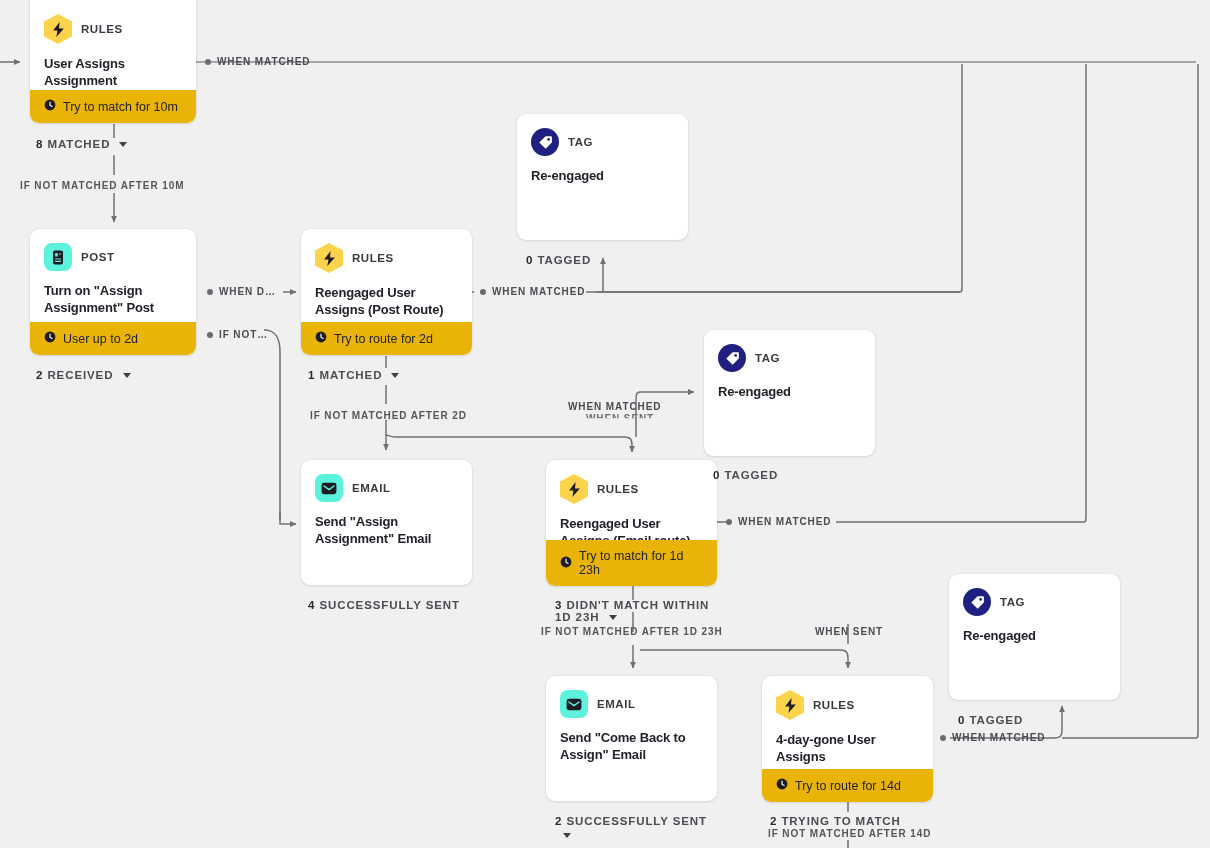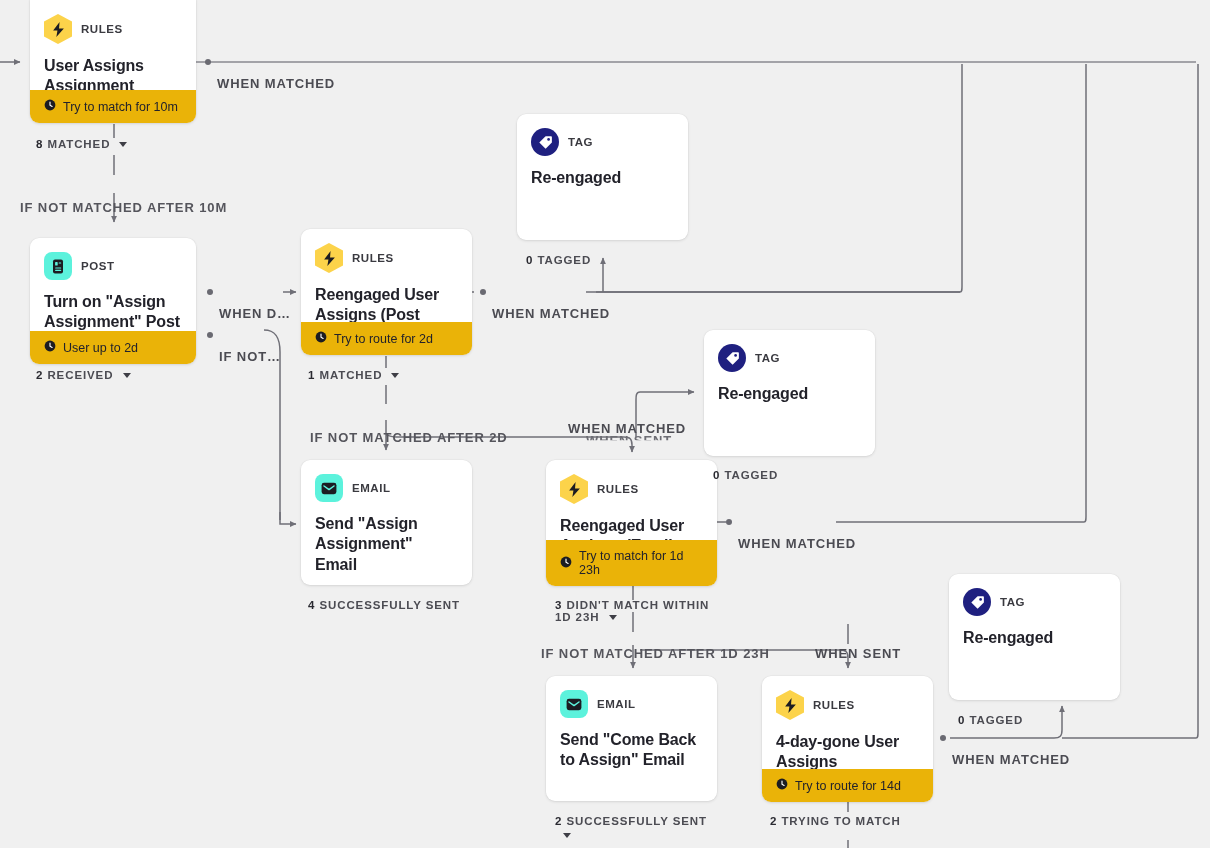--- a/index.html
+++ b/index.html
@@ -31,21 +31,21 @@
   .card-body { padding: 14px 14px 0 14px; }
   .card-head {
     display: flex; align-items: center; gap: 9px;
     margin-bottom: 12px;
   }
   .kind-label {
     font-size: 11.5px; font-weight: 700; letter-spacing: 0.55px;
     color: #3a3a40; text-transform: uppercase;
   }
   .card-title {
-    font-size: 16px; font-weight: 700; color: #22222a;
+    font-size: 13px; font-weight: 700; color: #22222a;
     line-height: 1.28; letter-spacing: -0.15px;
   }
   .card-foot {
     position: absolute; left: 0; right: 0; bottom: 0;
     background: #eab308;
     padding: 9px 14px;
     display: flex; align-items: center; gap: 7px;
     font-size: 12.5px; color: #23232b; font-weight: 400;
   }
   .clock { flex: 0 0 auto; }
@@ -65,24 +65,23 @@
   }
   .ico-circ {
     width: 28px; height: 28px; border-radius: 50%;
     background: #1f2080;
     display: flex; align-items: center; justify-content: center;
   }
 
   
   .elabel {
     position: absolute;
-    font-size: 13px; font-weight: 600; letter-spacing: 0.9px;
+    font-size: 10px; font-weight: 600; letter-spacing: 0.9px;
     color: #4b4b52; white-space: nowrap;
     text-transform: uppercase;
-    margin-top: 20px;
   }
   .elabel.thin { font-weight: 600; color: #55555c; }
   .stat {
     position: absolute;
     font-size: 11.5px; letter-spacing: 0.9px; color: #4b4b52;
     white-space: nowrap; text-transform: uppercase; font-weight: 600;
   }
   .stat b { font-weight: 700; color: #2a2a31; }
   .caret {
     display: inline-block;
@@ -176,21 +175,21 @@
       <span class="clock">
         <svg width="12" height="12" viewBox="0 0 12 12">
             <circle cx="6" cy="6" r="5.4" fill="#1c1c22"></circle>
             <path d="M6 3 V6.2 L8.1 7.4" stroke="#fff" stroke-width="1.15" fill="none" stroke-linecap="round"></path>
           </svg>
       </span>
       <span>Try to match for 10m</span>
     </div>
   </div>
 
-  <div class="card" style="left:30px; top:238px; width:166px; height:126px;">
+  <div class="card" style="left:30px; top:229px; width:166px; height:126px;">
     <div class="card-body">
       <div class="card-head">
         <span class="ico ico-sq">
           <svg width="14" height="15" viewBox="0 0 14 15">
             <rect x="2" y="0.5" width="10" height="14" rx="2" fill="#1c1c22"></rect>
             <rect x="4.1" y="3" width="2.6" height="3.6" rx="0.7" fill="#5cf2dc"></rect>
             <rect x="7.6" y="3.4" width="2.6" height="1.1" rx="0.5" fill="#5cf2dc"></rect>
             <rect x="4.1" y="8.4" width="6.1" height="1.1" rx="0.5" fill="#5cf2dc"></rect>
             <rect x="4.1" y="10.8" width="6.1" height="1.1" rx="0.5" fill="#5cf2dc"></rect>
           </svg>

